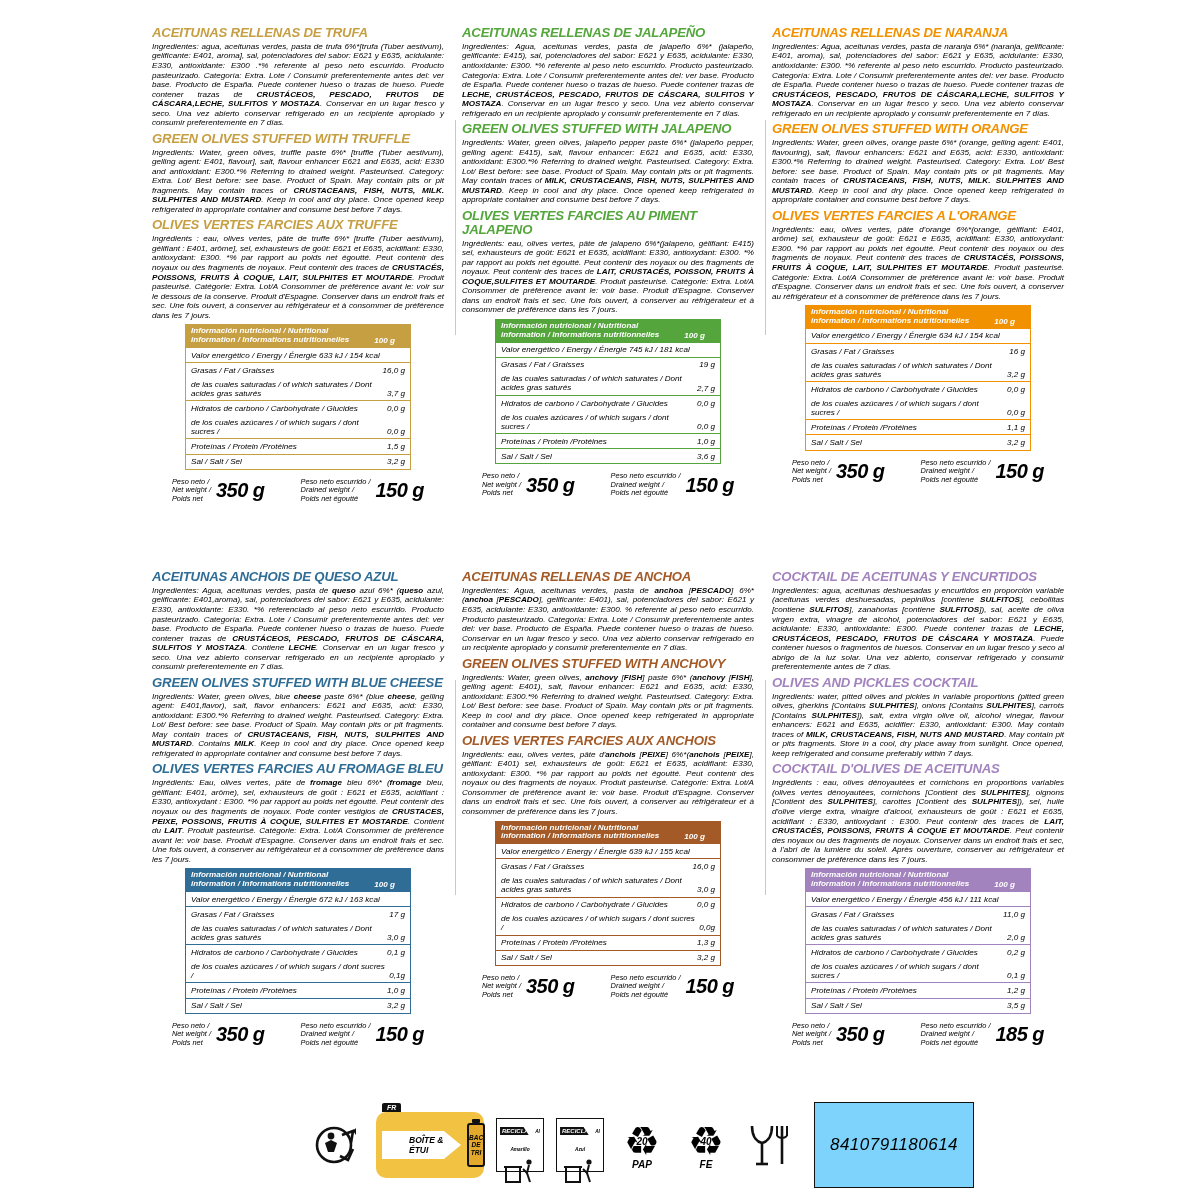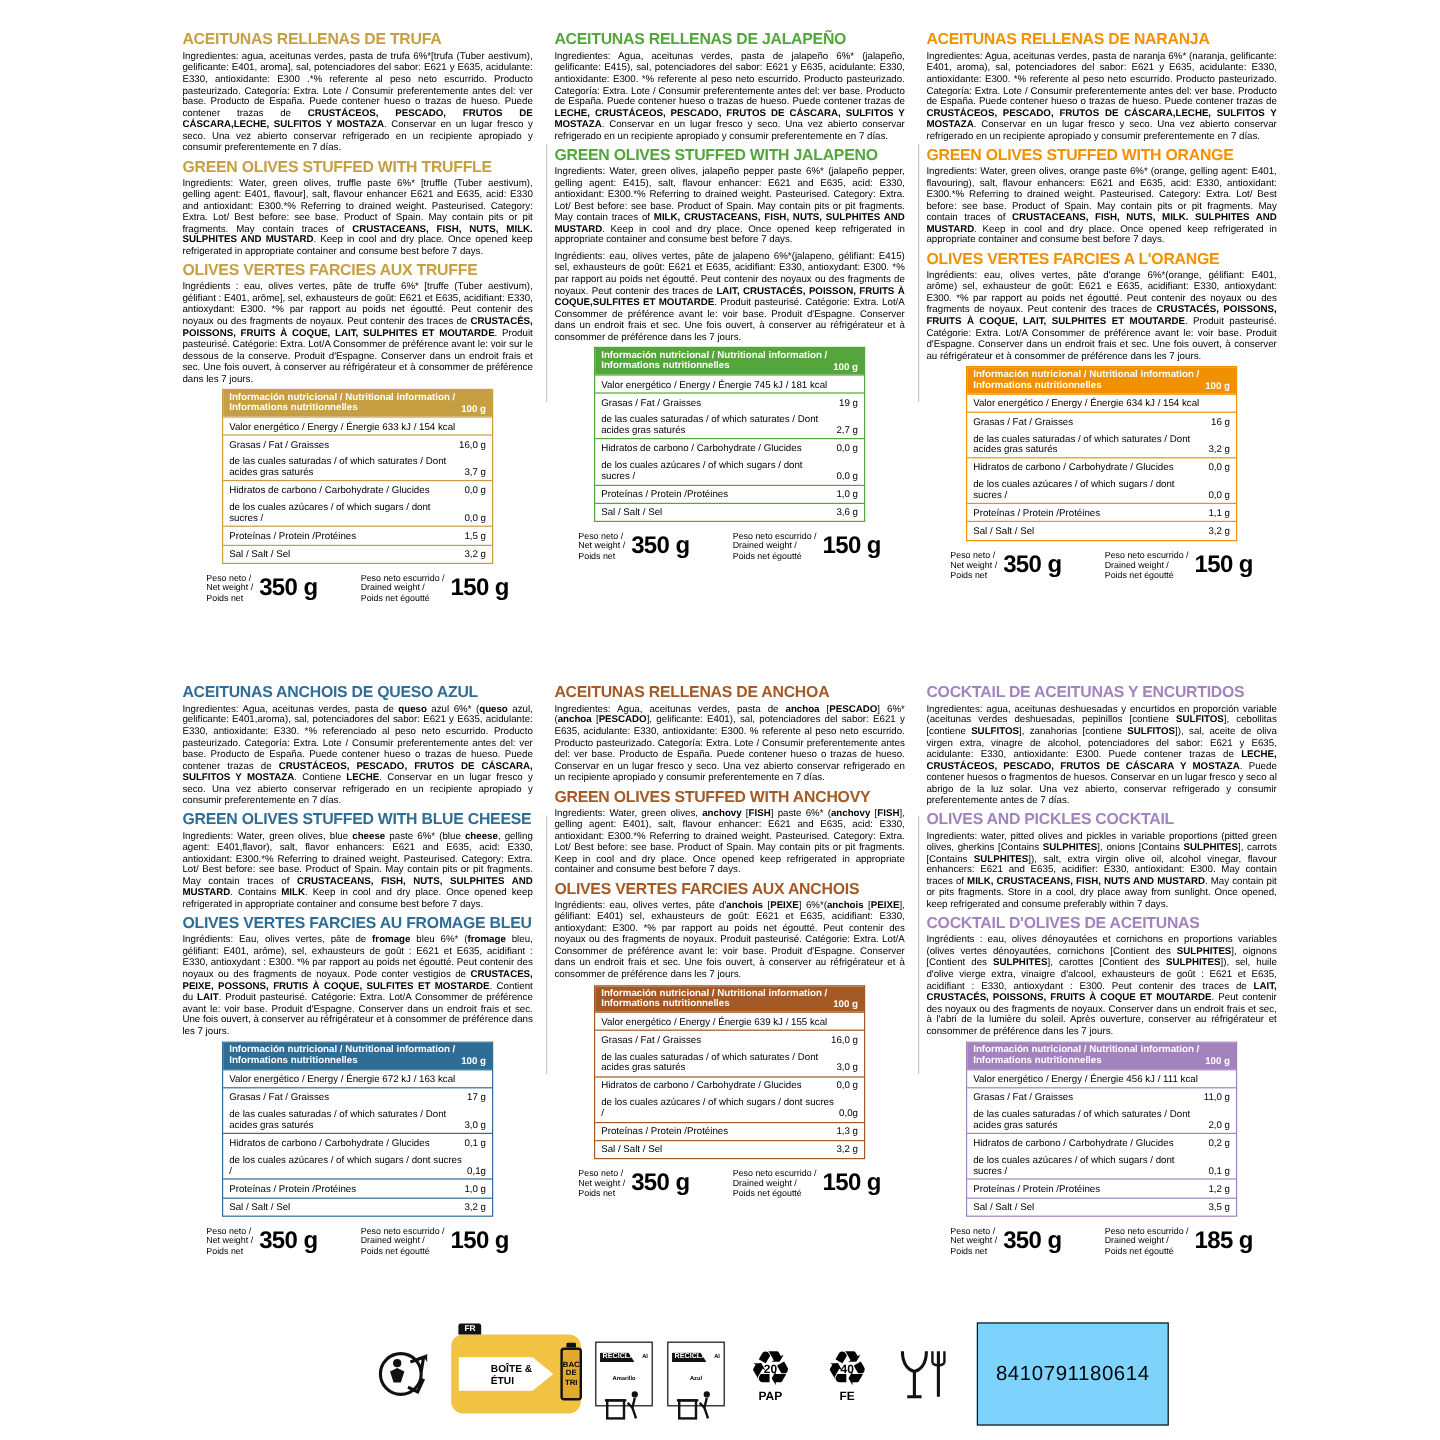--- a/index.html
+++ b/index.html
@@ -1,26 +1,26 @@
 <!DOCTYPE html>
 <html><head>
 <meta charset="utf-8">
 <style>
   html,body{margin:0;padding:0;background:#fff;}
   body{font-family:"Liberation Sans",sans-serif;color:#000;}
-  .sheet{width:1188px;height:1200px;position:relative;background:#fff;overflow:hidden;}
+  .sheet{width:1188px;height:1200px;position:relative;background:#fff;overflow:hidden;font-style:italic;}
   .row{display:grid;grid-template-columns:repeat(3,292px);column-gap:18px;padding-left:152px;position:relative;}
   .row-top{padding-top:26px;height:524px;}
   .row-bottom{padding-top:20px;height:520px;}
   .vline{position:absolute;width:1px;background:#c9c9c9;}
   .panel{position:relative;}
   .panel h3{margin:0 0 2px 0;font-size:13.2px;line-height:1.05;font-weight:bold;color:var(--accent);letter-spacing:-0.2px;}
   .panel p{margin:0 0 4px 0;font-size:8.1px;line-height:1.18;text-align:justify;}
   .ntable{width:224px;margin:4px auto 0 auto;border:1.6px solid var(--accent);font-size:8.1px;}
-  .ntable .hdr{background:var(--accent);color:#fff;font-weight:bold;display:flex;align-items:flex-end;padding:2px 5px 2px 5px;gap:4px;}
+  .ntable .hdr{background:var(--accent);color:#fff;font-weight:bold;display:flex;align-items:flex-end;padding:2px 15px 2px 5px;gap:4px;}
   .ntable .hdr .hlabel{flex:1;line-height:1.1;}
   .ntable .hdr .hper{white-space:nowrap;font-weight:bold;}
   .nrow{display:flex;justify-content:space-between;align-items:flex-end;padding:2.5px 5px;gap:4px;}
   .nrow.sep{border-top:1px solid var(--accent);}
   .nrow .nlabel{line-height:1.12;}
   .nrow .nval{white-space:nowrap;}
   .nrow.energy{display:block;}
   .nrow.energy .nlabel,.nrow.energy .nval{display:inline;}
   .weights{display:flex;justify-content:center;gap:36px;margin-top:8px;}
   .wblock{display:flex;align-items:center;gap:5px;}
@@ -115,20 +115,21 @@
         <span class="wvalue">150 g</span>
       </div>
     </div>
   </div>
 
   <div class="panel" style="--accent: #54A63C;">
     <h3>ACEITUNAS RELLENAS DE JALAPEÑO</h3>
     <p>Ingredientes: Agua, aceitunas verdes, pasta de jalapeño  6%* (jalapeño, gelificante: E415), sal,  potenciadores del sabor: E621 y E635, acidulante: E330, antioxidante: E300. *% referente al peso neto escurrido. Producto pasteurizado. Categoría: Extra. Lote / Consumir preferentemente antes del: ver base. Producto de España. Puede contener hueso o trazas de hueso. Puede contener trazas de <b>LECHE, CRUSTÁCEOS, PESCADO, FRUTOS DE CÁSCARA, SULFITOS Y MOSTAZA</b>. Conservar en un lugar fresco y seco. Una vez abierto conservar refrigerado en un recipiente apropiado y consumir preferentemente en 7 días.</p>
     <h3>GREEN OLIVES STUFFED WITH JALAPENO</h3>
     <p>Ingredients:  Water, green olives, jalapeño pepper paste 6%* (jalapeño pepper, gelling agent: E415), salt,  flavour enhancer: E621 and E635, acid: E330, antioxidant: E300.*% Referring to drained weight. Pasteurised. Category: Extra. Lot/ Best before: see base. Product of Spain. May contain pits or pit fragments. May contain traces of  <b>MILK, CRUSTACEANS, FISH, NUTS, SULPHITES AND MUSTARD</b>.  Keep in cool and dry place. Once opened keep refrigerated in appropriate container and consume best before 7 days.</p>
+    <h3>OLIVES VERTES FARCIES AU PIMENT JALAPENO</h3>
     <p>Ingrédients: eau, olives vertes, pâte de jalapeno 6%*(jalapeno,  gélifiant: E415) sel, exhausteurs de goût: E621 et E635, acidifiant: E330, antioxydant: E300. *% par rapport au poids net égoutté. Peut contenir des noyaux ou des fragments de noyaux. Peut contenir des traces de <b>LAIT, CRUSTACÉS, POISSON, FRUITS À COQUE,SULFITES ET MOUTARDE</b>. Produit pasteurisé. Catégorie: Extra. Lot/A Consommer de préférence avant le: voir base. Produit  d'Espagne. Conserver dans un endroit frais et sec. Une fois ouvert, à conserver au réfrigérateur et à consommer de préférence dans les 7 jours.</p>
 
     <div class="ntable">
       <div class="hdr">
         <span class="hlabel">Información nutricional / Nutritional information / Informations nutritionnelles</span>
         <span class="hper">100 g</span>
       </div>
       <div class="nrow energy sep">
         <span class="nlabel">Valor energético / Energy / Énergie</span>
         <span class="nval">745 kJ / 181 kcal</span>

